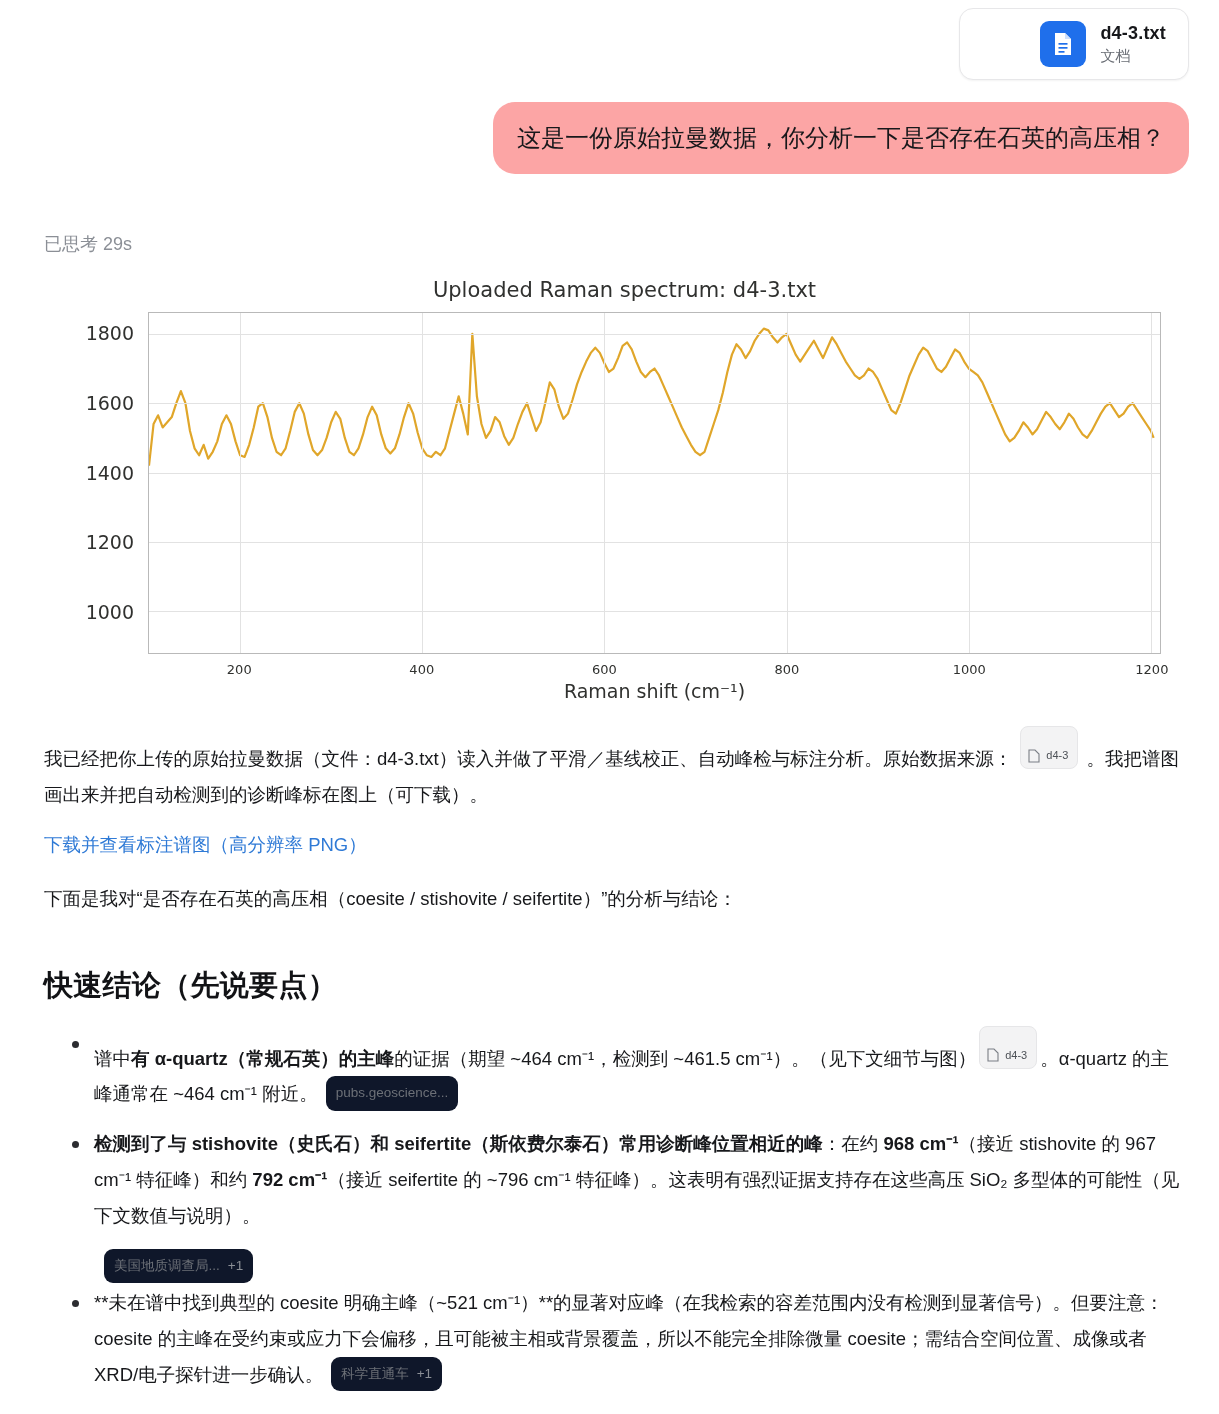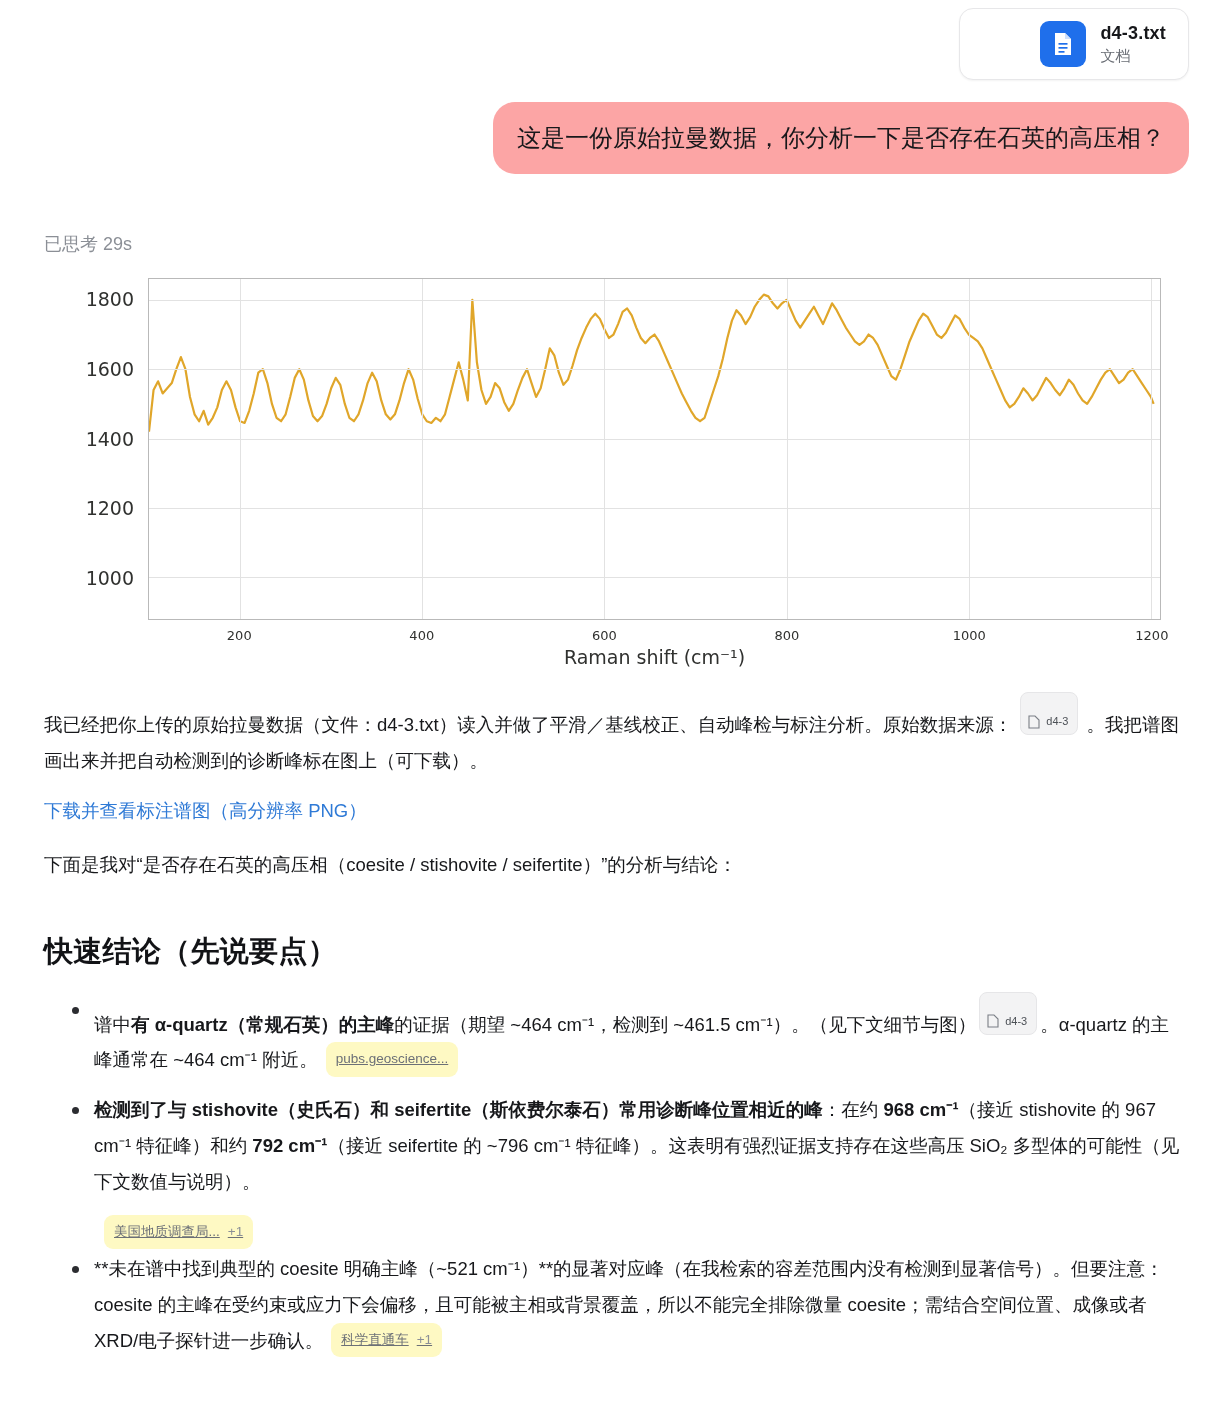--- a/index.html
+++ b/index.html
@@ -153,29 +153,28 @@
     padding: 18px 9px 2px 7px;
     font-size: 11px;
     color: #4c5056;
     vertical-align: 2px;
     margin: 0 3px;
   }
   .chip svg { display: block; }
   .src-chip {
     display: inline-flex;
     align-items: center;
-    background: #fef9c3;
+    background: #0f172a;
     border-radius: 9px;
     padding: 4px 10px;
     font-size: 13.5px;
     color: #6c7077;
     vertical-align: 3px;
     margin-left: 8px;
     white-space: nowrap;
-    text-decoration: underline;
   }
   .src-chip .plus { margin-left: 8px; color: #8b8f96; }
   .dl-link {
     display: block;
     color: #2f7ad6;
     font-size: 18.5px;
     margin-top: 14px;
     text-decoration: none;
     cursor: pointer;
   }
@@ -232,20 +231,21 @@
     </div>
   </div>
 
   <div class="user-row">
     <div class="user-bubble">这是一份原始拉曼数据，你分析一下是否存在石英的高压相？</div>
   </div>
 
   <div class="thinking">已思考 29s</div>
 
   <div class="chart-wrap">
+    <div class="chart-title">Uploaded Raman spectrum: d4-3.txt</div>
     <div class="plot-area-outer">
       <div class="ylabel-text">Intensity (arb. units)</div>
       <div class="plot-box">
         <svg class="spectrum-svg" id="spectrum" viewBox="0 0 1000 400" preserveAspectRatio="none">
             <polyline points="0.00,179.59 4.50,130.61 9.01,120.41 13.51,134.69 18.02,128.57 22.52,122.45 27.03,106.12 31.53,91.84 36.04,106.12 40.54,138.78 45.05,159.18 49.55,167.35 54.05,155.10 58.56,171.43 63.06,163.27 67.57,151.02 72.07,130.61 76.58,120.41 81.08,130.61 85.59,151.02 90.09,167.35 94.59,169.39 99.10,155.10 103.60,134.69 108.11,110.20 112.61,106.12 117.12,122.45 121.62,146.94 126.13,163.27 130.63,167.35 135.14,159.18 139.64,138.78 144.14,116.33 148.65,106.12 153.15,118.37 157.66,142.86 162.16,161.22 166.67,167.35 171.17,161.22 175.68,146.94 180.18,128.57 184.68,116.33 189.19,124.49 193.69,146.94 198.20,163.27 202.70,167.35 207.21,159.18 211.71,142.86 216.22,122.45 220.72,110.20 225.23,120.41 229.73,142.86 234.23,159.18 238.74,165.31 243.24,159.18 247.75,142.86 252.25,122.45 256.76,106.12 261.26,118.37 265.77,140.82 270.27,159.18 274.77,167.35 279.28,169.39 283.78,163.27 288.29,167.35 292.79,159.18 297.30,138.78 301.80,118.37 306.31,97.96 310.81,118.37 315.32,142.86 319.82,24.49 324.32,97.96 328.83,130.61 333.33,146.94 337.84,138.78 342.34,122.45 346.85,128.57 351.35,144.90 355.86,155.10 360.36,146.94 364.86,130.61 369.37,116.33 373.87,106.12 378.38,122.45 382.88,138.78 387.39,128.57 391.89,106.12 396.40,81.63 400.90,89.80 405.41,110.20 409.91,124.49 414.41,118.37 418.92,102.04 423.42,83.67 427.93,69.39 432.43,57.14 436.94,46.94 441.44,40.82 445.95,46.94 450.45,59.18 454.95,69.39 459.46,65.31 463.96,53.06 468.47,38.78 472.97,34.69 477.48,42.86 481.98,57.14 486.49,69.39 490.99,75.51 495.50,69.39 500.00,65.31 504.50,73.47 509.01,85.71 513.51,97.96 518.02,110.20 522.52,122.45 527.03,134.69 531.53,144.90 536.04,155.10 540.54,163.27 545.05,167.35 549.55,163.27 554.05,146.94 558.56,130.61 563.06,114.29 567.57,93.88 572.07,69.39 576.58,48.98 581.08,36.73 585.59,42.86 590.09,53.06 594.59,44.90 599.10,32.65 603.60,24.49 608.11,18.37 612.61,20.41 617.12,28.57 621.62,34.69 626.13,28.57 630.63,24.49 635.14,36.73 639.64,48.98 644.14,57.14 648.65,48.98 653.15,40.82 657.66,32.65 662.16,42.86 666.67,53.06 671.17,40.82 675.68,28.57 680.18,36.73 684.68,46.94 689.19,57.14 693.69,65.31 698.20,73.47 702.70,77.55 707.21,73.47 711.71,65.31 716.22,69.39 720.72,77.55 725.23,89.80 729.73,102.04 734.23,114.29 738.74,118.37 743.24,106.12 747.75,89.80 752.25,73.47 756.76,61.22 761.26,48.98 765.77,40.82 770.27,44.90 774.77,55.10 779.28,65.31 783.78,69.39 788.29,63.27 792.79,53.06 797.30,42.86 801.80,46.94 806.31,57.14 810.81,65.31 815.32,69.39 819.82,73.47 824.32,81.63 828.83,93.88 833.33,106.12 837.84,118.37 842.34,130.61 846.85,142.86 851.35,151.02 855.86,146.94 860.36,138.78 864.86,128.57 869.37,134.69 873.87,142.86 878.38,136.73 882.88,126.53 887.39,116.33 891.89,122.45 896.40,130.61 900.90,136.73 905.41,128.57 909.91,118.37 914.41,124.49 918.92,134.69 923.42,142.86 927.93,146.94 932.43,138.78 936.94,128.57 941.44,118.37 945.95,110.20 950.45,106.12 954.95,114.29 959.46,122.45 963.96,118.37 968.47,110.20 972.97,106.12 977.48,114.29 981.98,122.45 986.49,130.61 990.99,138.78 993.69,146.94" fill="none" stroke="#e0a62a" stroke-width="2.2" vector-effect="non-scaling-stroke" stroke-linejoin="round"></polyline>
           </svg>
       <div class="grid-v" style="left: 9.00901%;"></div>
           <div class="grid-v" style="left: 27.027%;"></div>
           <div class="grid-v" style="left: 45.045%;"></div>
           <div class="grid-v" style="left: 63.0631%;"></div>

